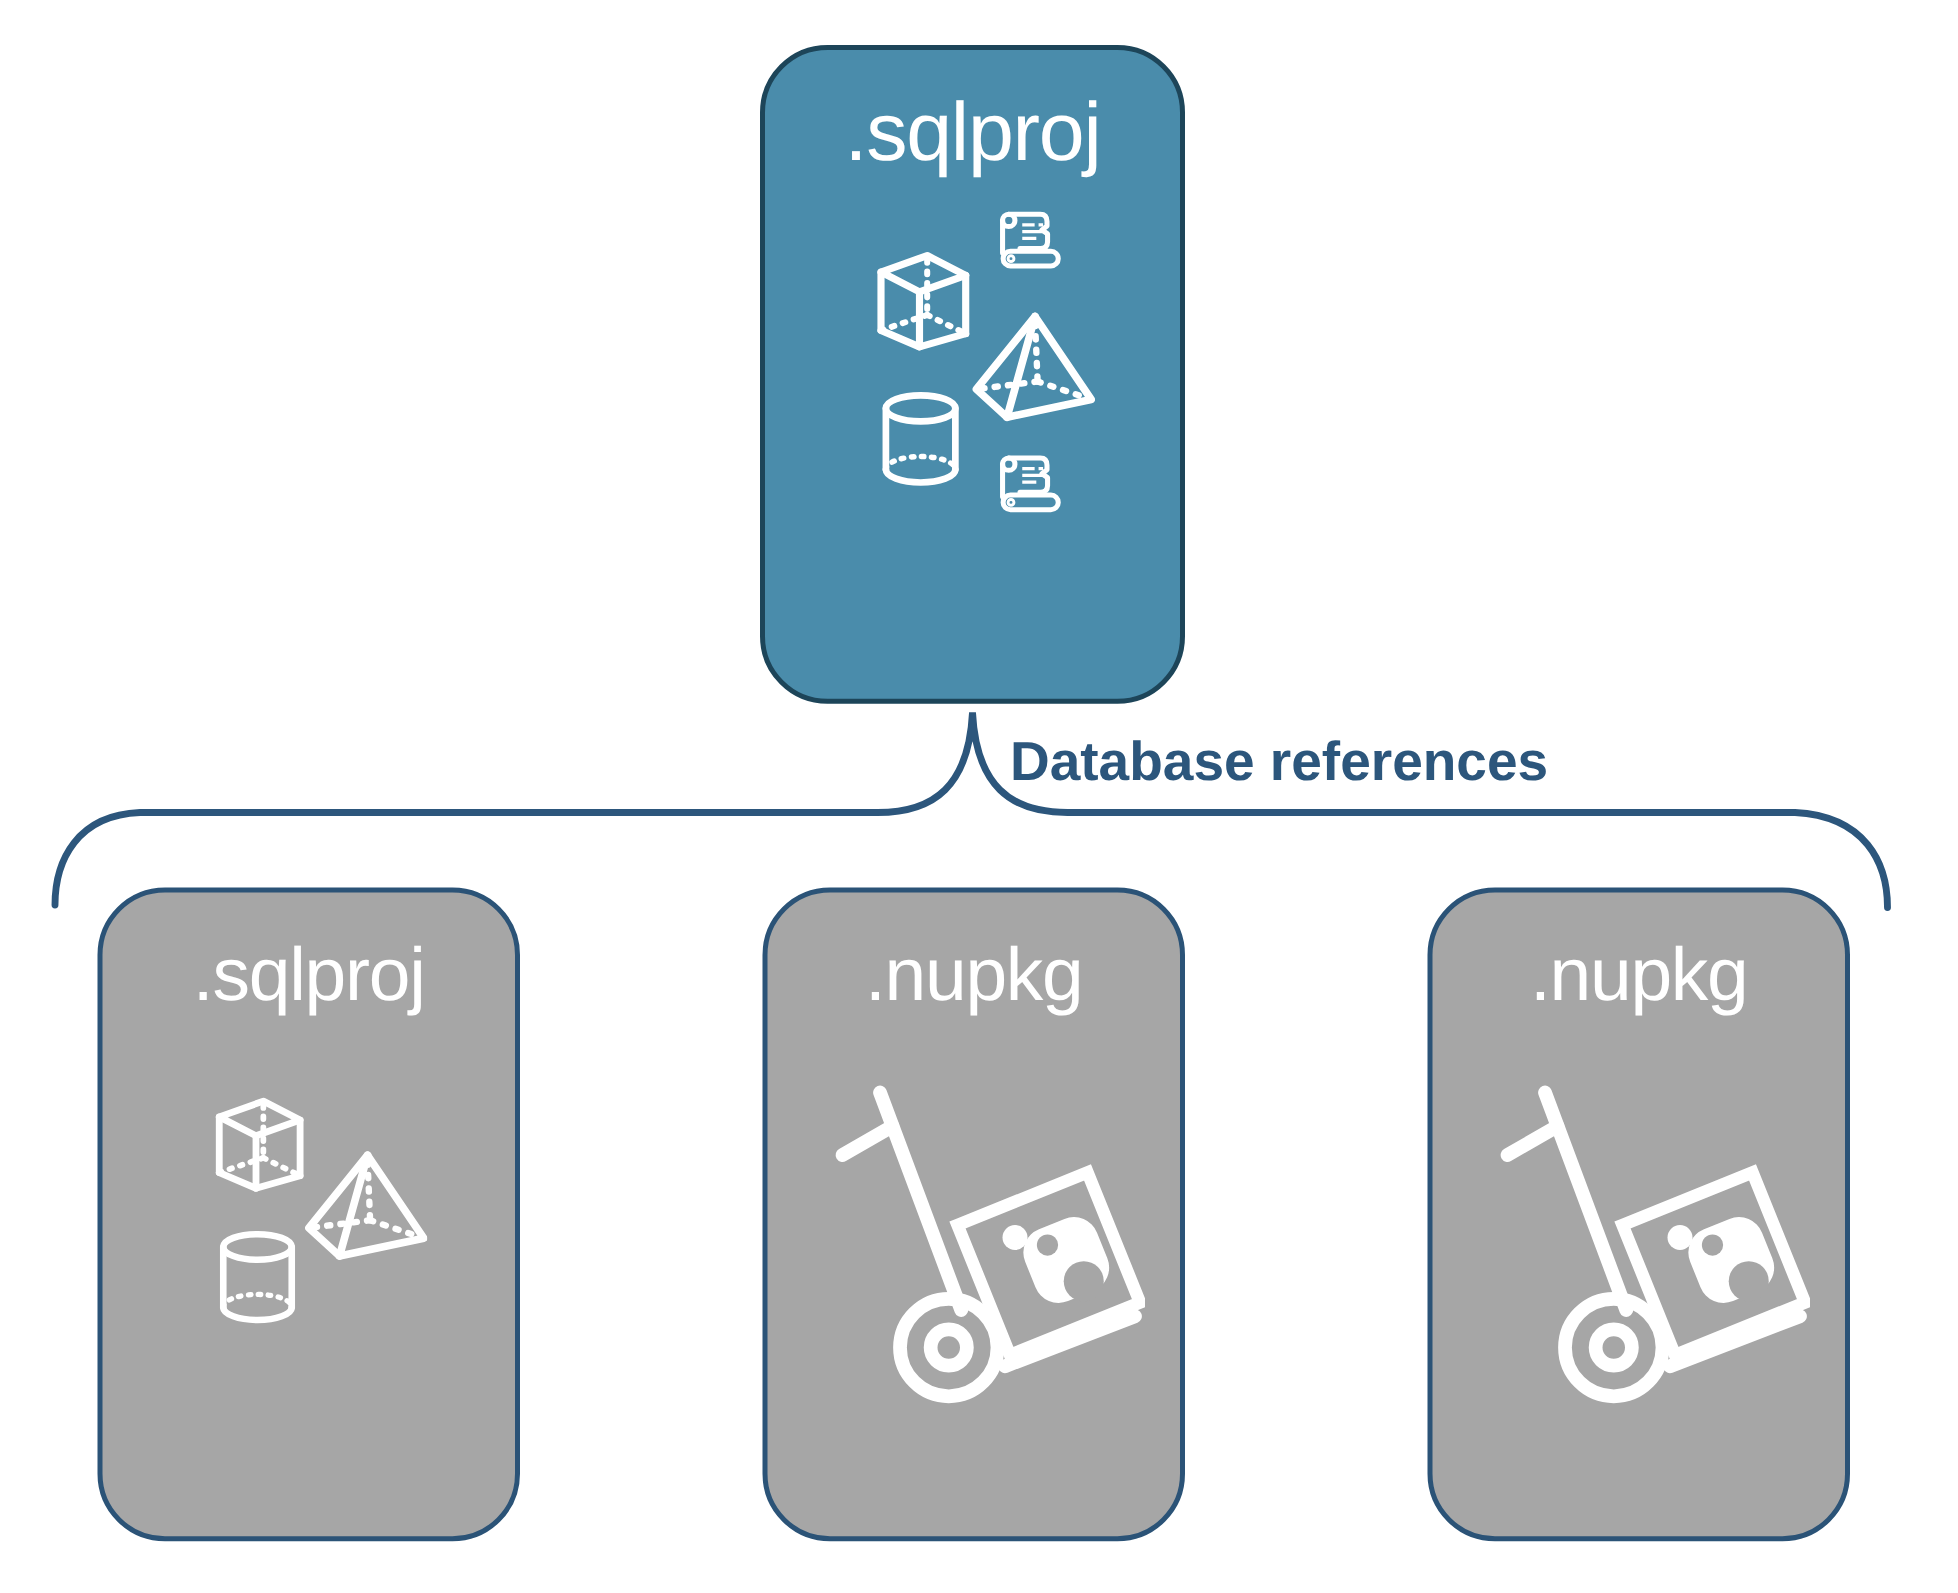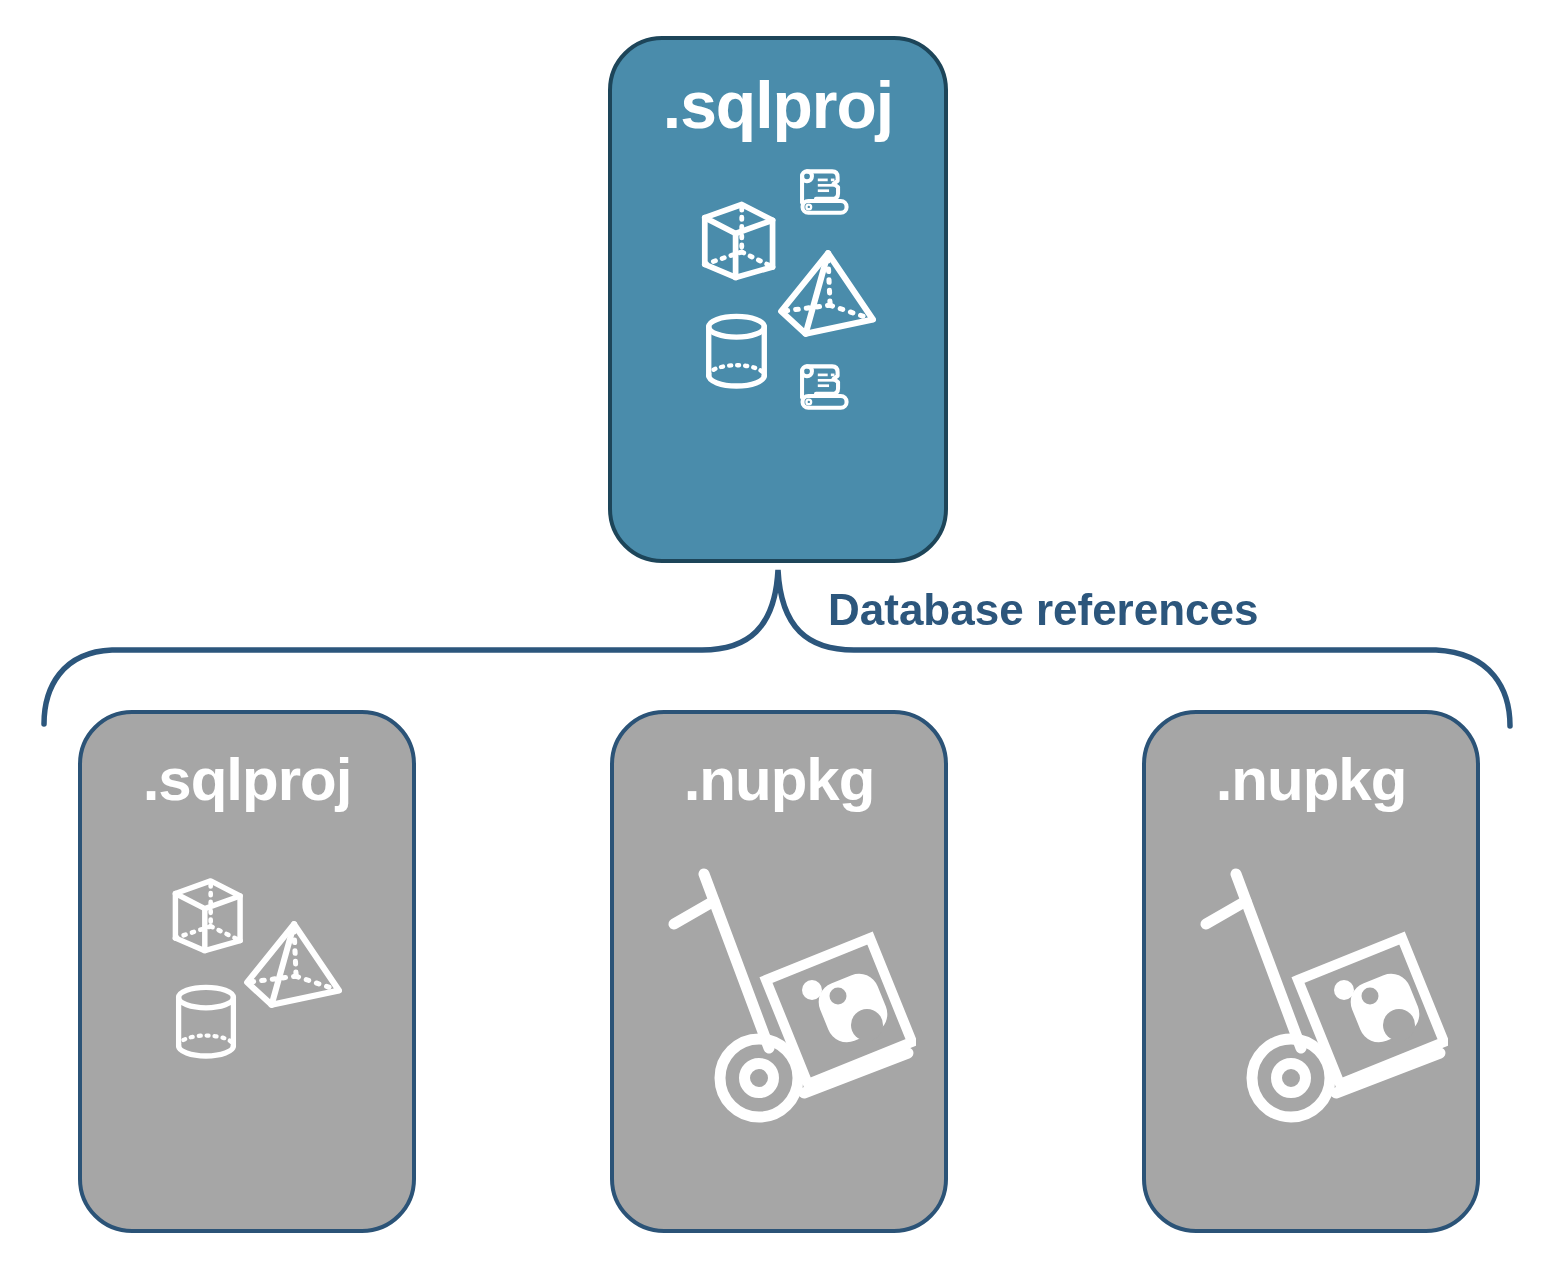--- a/index.html
+++ b/index.html
@@ -16,31 +16,31 @@
     background:#4A8CAB;border-color:#1D4559;
   }
   .card.secondary{
     top:710px;width:338px;height:523px;
     background:#A6A6A6;border-color:#2B5377;
   }
   .card.pos-left{left:78px;}
   .card.pos-mid{left:610px;}
   .card.pos-right{left:1142px;}
   .card-title{
-    text-align:center;color:#ffffff;font-weight:bold;line-height:1;
+    text-align:center;color:#ffffff;font-weight:normal;line-height:1;
     letter-spacing:-1px;
   }
   .card.primary .card-title{font-size:66px;margin-top:32px;}
   .card.secondary .card-title{font-size:60px;margin-top:36px;}
   .icn{position:absolute;display:block;}
   .overlay{
     position:absolute;left:0;top:0;width:1566px;height:1274px;pointer-events:none;
   }
   .connector-label{
-    position:absolute;left:828px;top:588px;
+    position:absolute;left:808px;top:588px;
     font-size:44px;font-weight:bold;color:#2C567C;line-height:1;white-space:nowrap;
   }
   .defs-holder{position:absolute;width:0;height:0;overflow:hidden;}
 </style>
 </head>
 <body>
 
 <svg class="defs-holder" aria-hidden="true">
   <defs>
 

